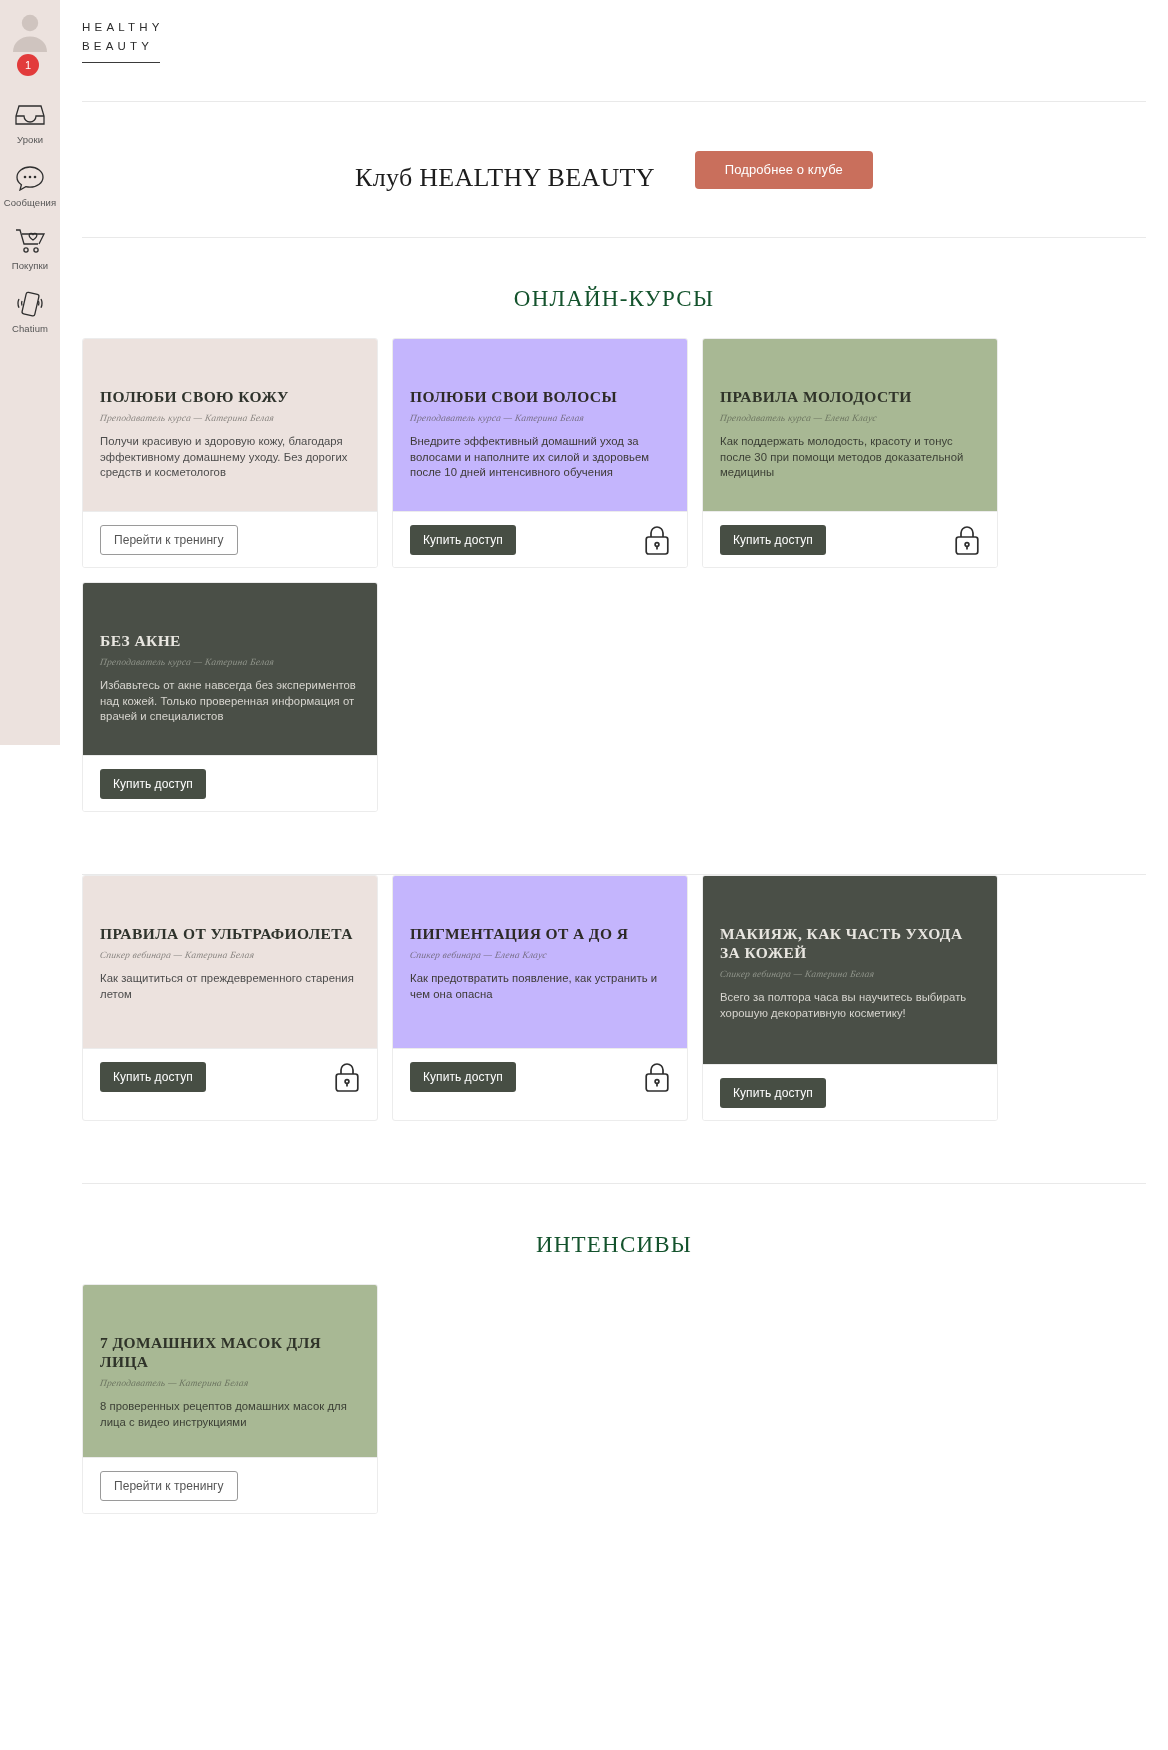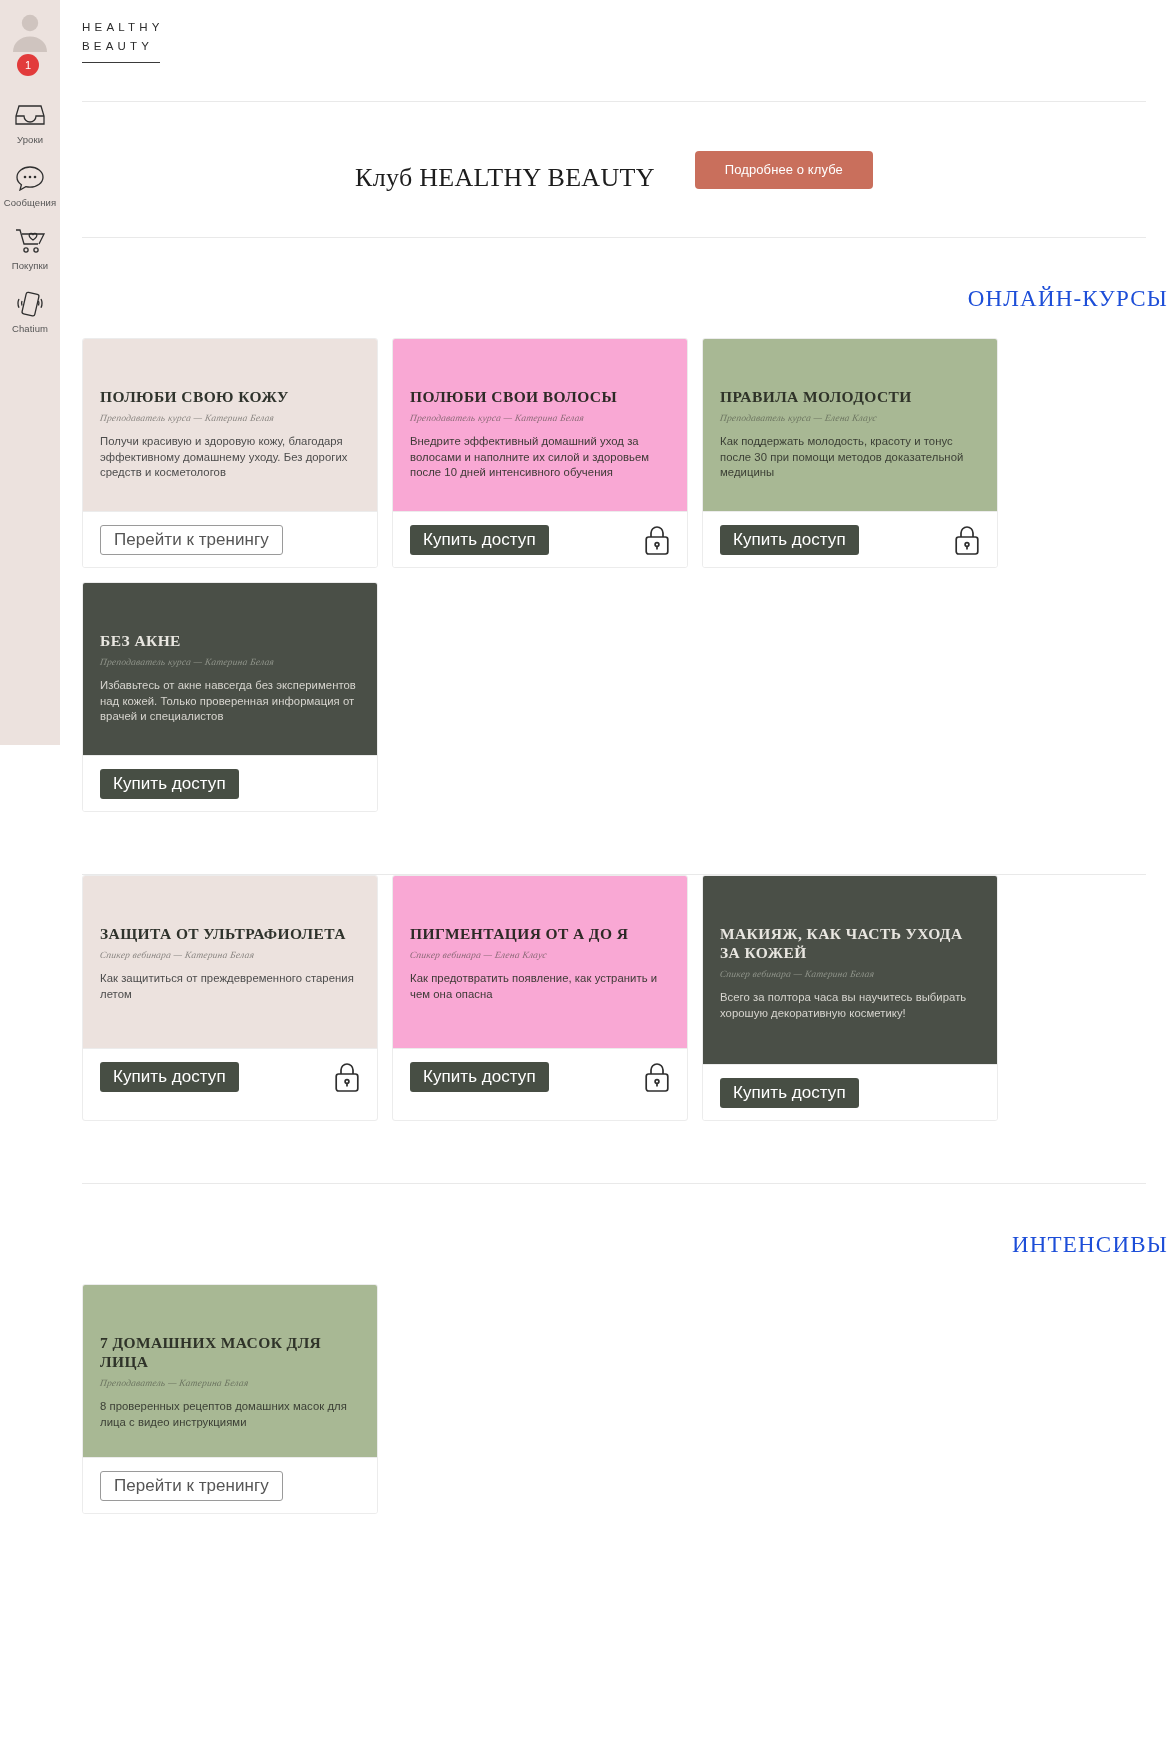--- a/index.html
+++ b/index.html
@@ -112,25 +112,25 @@
     border-radius: 4px;
     padding: 0 30px;
     height: 38px;
     font-size: 13px;
     font-family: "Liberation Sans", sans-serif;
     cursor: pointer;
     letter-spacing: .1px;
   }
 
   .section-title {
-    text-align: right;
+    text-align: center;
     font-family: "Liberation Serif", serif;
     font-size: 23px;
     letter-spacing: 1.2px;
-    color: #1d4ed8;
+    color: #14532d;
     font-weight: 400;
     padding: 48px 0 26px 0;
   }
 
   .grid {
     display: grid;
     grid-template-columns: repeat(3, 296px);
     gap: 14px;
     padding: 0 22px 0 22px;
     justify-content: start;
@@ -176,38 +176,38 @@
   .card-foot {
     border-top: 1px solid #ececec;
     background: #fff;
     height: 56px;
     display: flex;
     align-items: center;
     justify-content: space-between;
     padding: 0 17px;
   }
   .btn {
-    font-size: 17px;
+    font-size: 12px;
     font-family: "Liberation Sans", sans-serif;
     border-radius: 3px;
     height: 30px;
     padding: 0 13px;
     cursor: pointer;
     letter-spacing: .05px;
   }
   .btn-dark { background: #474e44; color: #fff; border: none; }
   .btn-ghost { background: #fff; color: #555; border: 1px solid #9a9a9a; }
 
   
   .t-blush  .card-body { background: #ece2de; }
   .t-blush  .card-title { color: #2f332c; }
   .t-blush  .card-sub   { color: #4a4a46; }
   .t-blush  .card-desc  { color: #4c4c4c; }
 
-  .t-peach  .card-body { background: #f9a8d4; }
+  .t-peach  .card-body { background: #c4b5fd; }
   .t-peach  .card-title { color: #2d2a26; }
   .t-peach  .card-sub   { color: #46423c; }
   .t-peach  .card-desc  { color: #3d3a36; }
 
   .t-sage   .card-body { background: #a8b894; }
   .t-sage   .card-title { color: #2f3329; }
   .t-sage   .card-sub   { color: #474b40; }
   .t-sage   .card-desc  { color: #3b3f35; }
 
   .t-dark   .card-body { background: #4a4f47; }
@@ -366,21 +366,21 @@
   <path d="M13 22.4v3.1"></path>
 </svg>
               </span>
             </div>
           </div>
         </div>
         <div class="divider-section"></div>
         <div class="grid">
           <div class="card t-blush">
             <div class="card-body">
-              <div class="card-title">ЗАЩИТА ОТ УЛЬТРАФИОЛЕТА</div>
+              <div class="card-title">ПРАВИЛА ОТ УЛЬТРАФИОЛЕТА</div>
               <div class="card-sub">Спикер вебинара — Катерина Белая</div>
               <div class="card-desc">Как защититься от преждевременного старения летом</div>
             </div>
             <div class="card-foot">
               <button class="btn btn-dark">Купить доступ</button>
               <span style="color:#2e2e2e;display:flex">
                 <svg class="lock" viewBox="0 0 26 32" fill="none" stroke="currentColor" stroke-width="1.7">
   <rect x="2.2" y="13" width="21.6" height="17" rx="2.4"></rect>
   <path d="M7 13V9a6 6 0 0 1 12 0v4"></path>
   <circle cx="13" cy="20.5" r="1.9"></circle>

